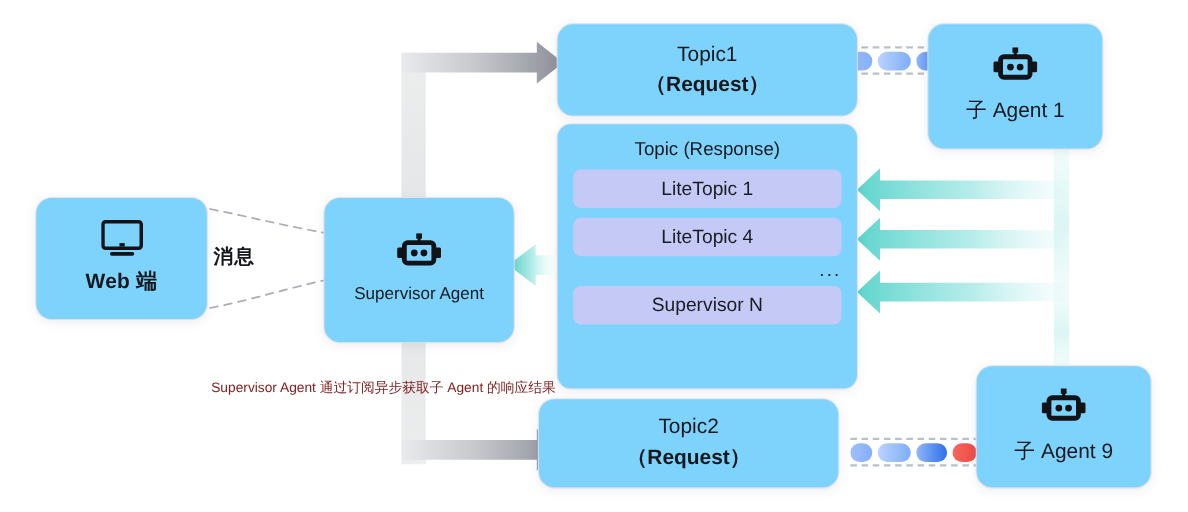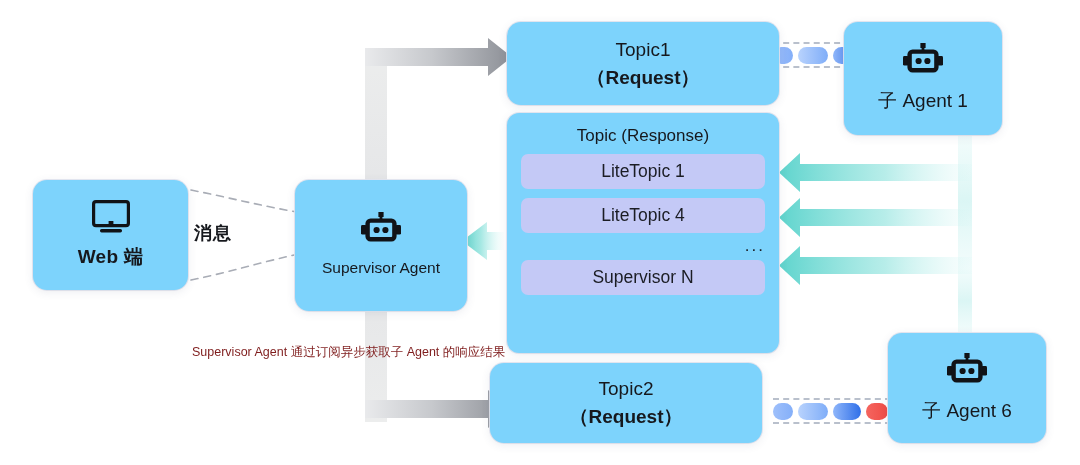--- a/index.html
+++ b/index.html
@@ -276,16 +276,16 @@
       <svg width="40" height="32" viewBox="0 0 40 32" xmlns="http://www.w3.org/2000/svg">
         <rect x="17.4" y="0" width="5.2" height="5" fill="#111317"></rect>
         <rect x="18.6" y="4.4" width="2.8" height="4.4" fill="#111317"></rect>
         <rect x="0" y="13" width="5.6" height="9.6" rx="1.4" fill="#111317"></rect>
         <rect x="34.4" y="13" width="5.6" height="9.6" rx="1.4" fill="#111317"></rect>
         <rect x="6.6" y="8.6" width="26.8" height="18.6" rx="3" fill="none" stroke="#111317" stroke-width="4.4"></rect>
         <circle cx="15.6" cy="18" r="3.1" fill="#111317"></circle>
         <circle cx="24.4" cy="18" r="3.1" fill="#111317"></circle>
       </svg>
     </span>
-    <span class="label">子 Agent 6</span>
+    <span class="label">子 Agent 9</span>
   </div>
 
 </div>
 
 </body></html>

